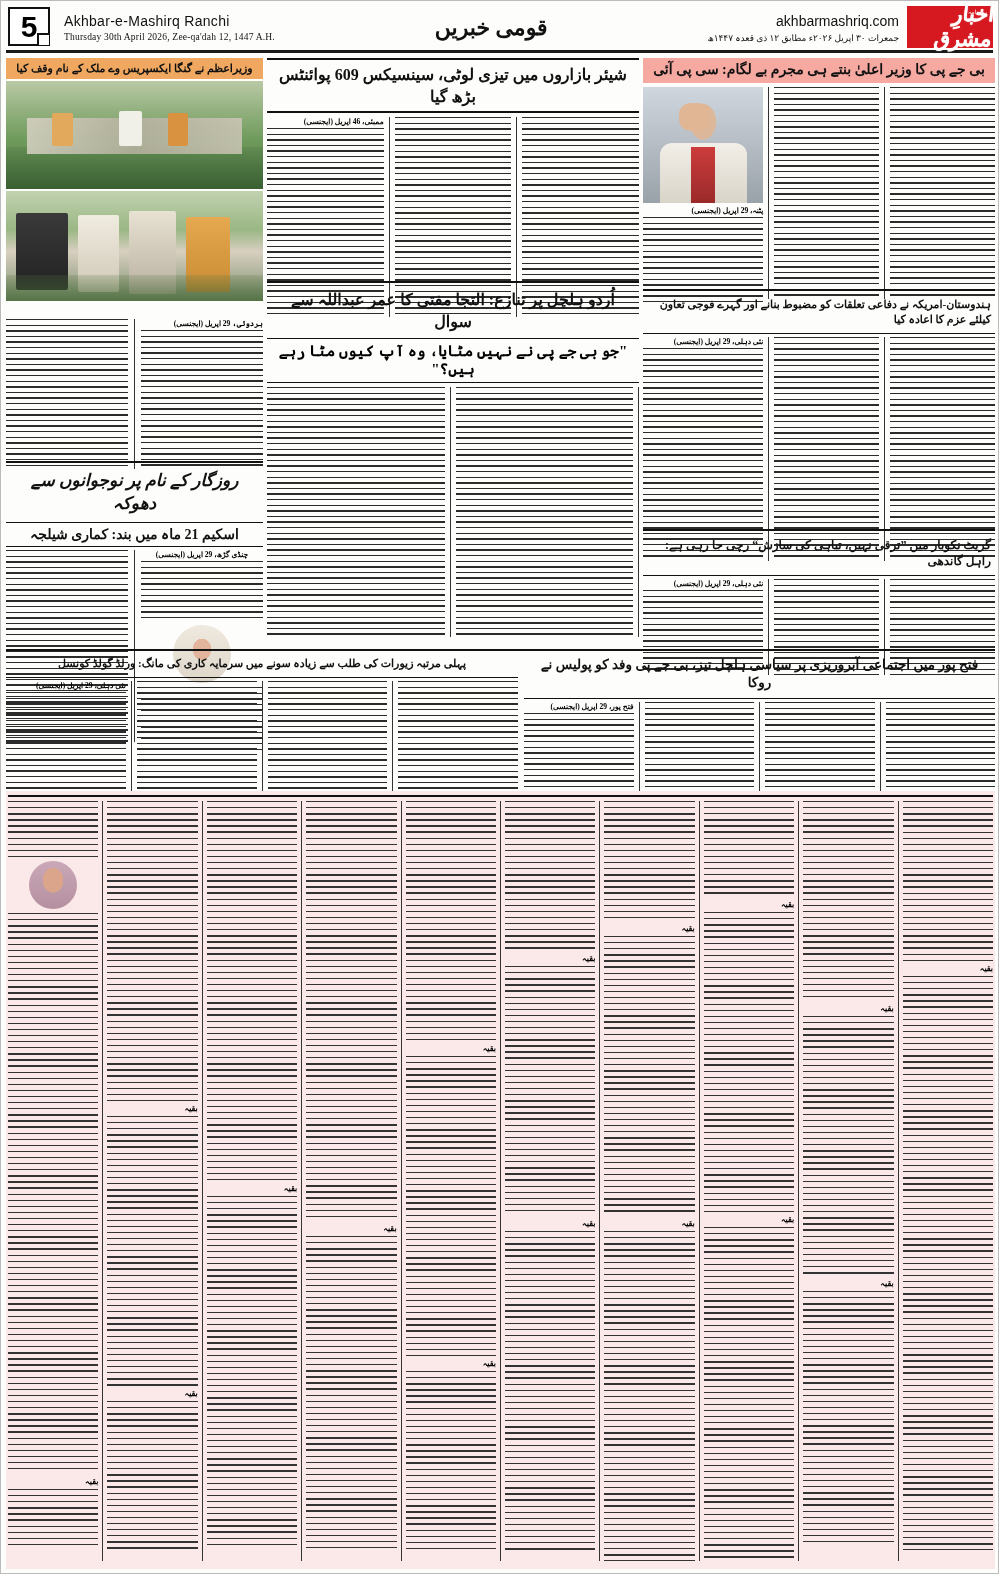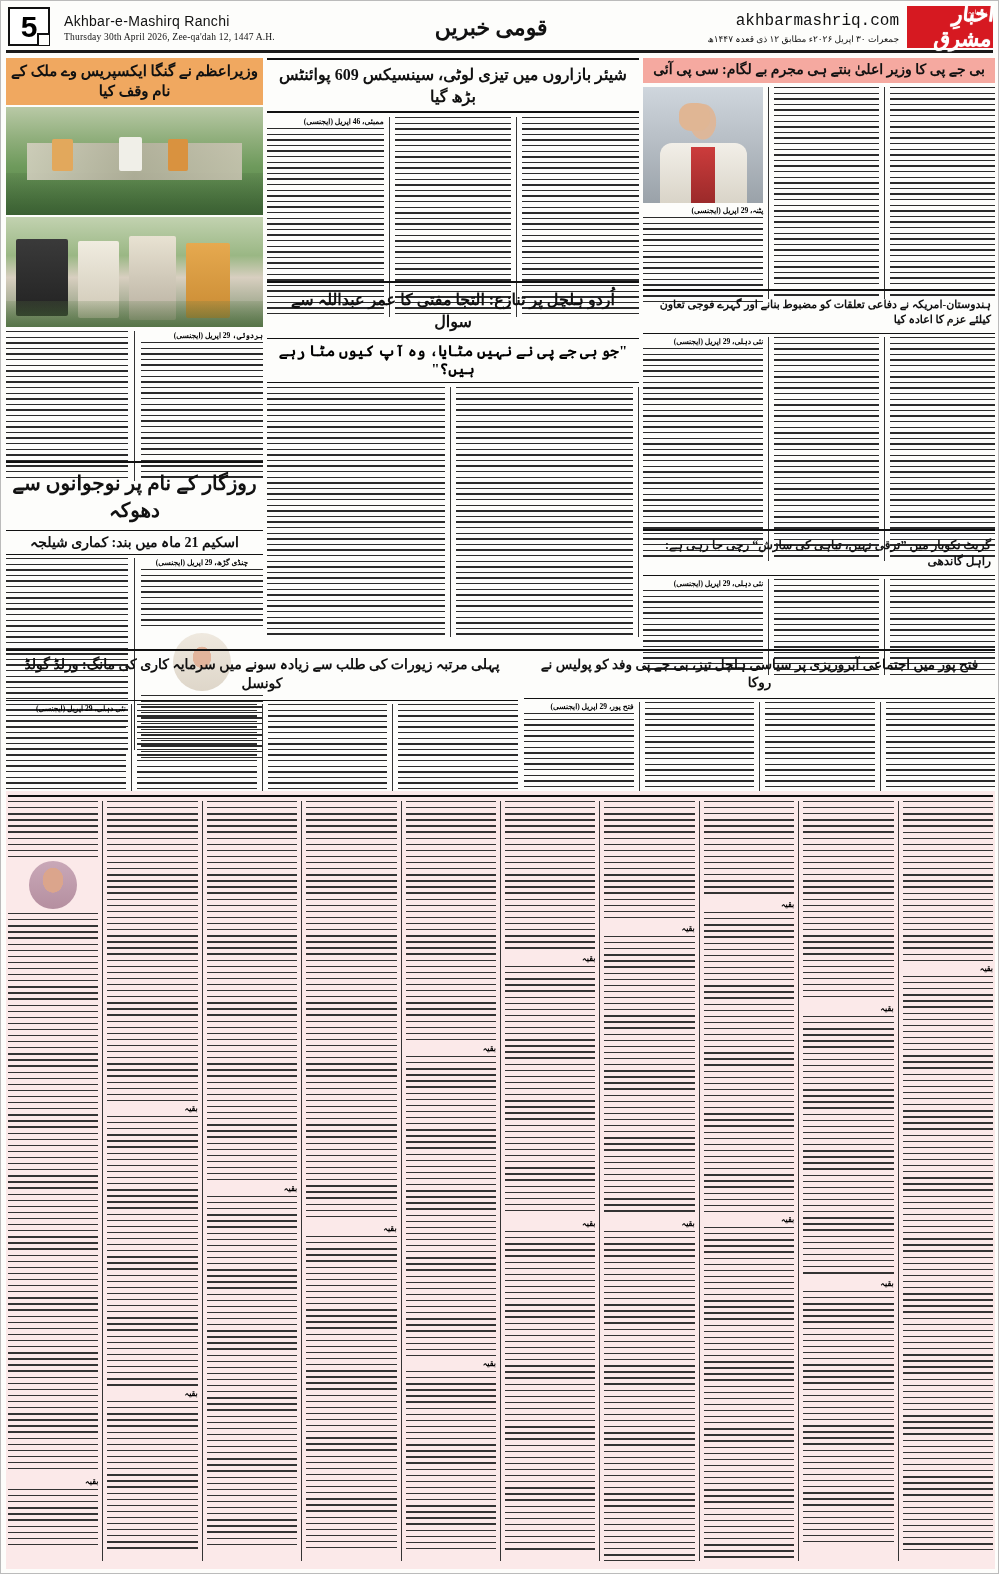--- a/index.html
+++ b/index.html
@@ -53,22 +53,22 @@
   .mast-center {
     flex:1; display:flex; align-items:center; justify-content:center;
   }
   .mast-center .section-title {
     font-size:22px; font-weight:bold; color:#111;
     direction:rtl; letter-spacing:0.5px;
   }
   .mast-right { display:flex; align-items:stretch; }
   .mast-urls { display:flex; flex-direction:column; justify-content:center; align-items:flex-end; padding-right:8px; }
   .mast-urls .web {
-    font-family:Liberation Mono, monospace;
-    font-size:16px; color:#111;
+    font-family:Liberation Sans, sans-serif;
+    font-size:14px; color:#111;
   }
   .mast-urls .udate { font-size:9px; direction:rtl; color:#111; margin-top:4px;}
   .logo-box {
     width:86px; background:#d61921; color:#fff;
     display:flex; align-items:center; justify-content:center;
     margin:1px 0 2px 0; position:relative;
   }
   .logo-box .logo-ur {
     font-size:21px; font-weight:bold; direction:rtl;
     transform:skewX(-6deg); letter-spacing:-1px;
@@ -189,50 +189,50 @@
         <div class="udate">جمعرات ۳۰ اپریل ۲۰۲۶ء مطابق ۱۲ ذی قعدہ ۱۴۴۷ھ</div>
       </div>
       <div class="logo-box">
         <span class="logo-sub">روزنامہ</span>
         <span class="logo-ur">اخبارِ مشرق</span>
       </div>
     </div>
   </div>
 
   <div class="region" style="left:5px; top:57px; width:257px;">
-    <div class="hl-bar hl-orange" style="font-size:15px;">وزیراعظم نے گنگا ایکسپریس وے ملک کے نام وقف کیا</div>
+    <div class="hl-bar hl-orange" style="font-size:11px;">وزیراعظم نے گنگا ایکسپریس وے ملک کے نام وقف کیا</div>
     <div class="photo ph-modi" style="height:108px; margin-top:2px;">
       <div style="position:absolute;left:0;right:0;bottom:0;height:42px;background:linear-gradient(180deg,rgba(60,90,50,.15),rgba(40,70,35,.5));"></div>
       <div style="position:absolute;left:8%;top:34%;width:84%;height:34%;background:linear-gradient(90deg,#d8d2c4,#b9b2a2,#cdc6b6);opacity:.85;"></div>
       <div style="position:absolute;left:18%;top:30%;width:8%;height:30%;background:#e2a85c;border-radius:2px;"></div>
       <div style="position:absolute;left:44%;top:28%;width:9%;height:32%;background:#f0efe8;border-radius:2px;"></div>
       <div style="position:absolute;left:63%;top:30%;width:8%;height:30%;background:#d9923f;border-radius:2px;"></div>
     </div>
     <div class="photo ph-modi2" style="height:110px; margin-top:2px;">
       <div style="position:absolute;left:4%;top:20%;width:20%;height:70%;background:linear-gradient(180deg,#3a3a3a,#222);border-radius:2px;"></div>
       <div style="position:absolute;left:28%;top:22%;width:16%;height:70%;background:linear-gradient(180deg,#f0ece0,#cfc8b6);border-radius:2px;"></div>
       <div style="position:absolute;left:48%;top:18%;width:18%;height:76%;background:linear-gradient(180deg,#e8e2d2,#b8b0a0);border-radius:2px;"></div>
       <div style="position:absolute;left:70%;top:24%;width:17%;height:68%;background:linear-gradient(180deg,#e6a94f,#c98b33);border-radius:2px;"></div>
       <div style="position:absolute;left:0;right:0;bottom:0;height:26px;background:linear-gradient(180deg,rgba(90,120,70,.2),rgba(70,105,55,.7));"></div>
     </div>
-    <div class="ur-col" style="display:flex; gap:6px; margin-top:4px;">
+    <div class="ur-col" style="display:flex; gap:6px; margin-top:18px;">
       <div style="flex:1;">
         <div class="dateline" style="text-align:right;margin-bottom:2px;">ہردوئی، 29 اپریل (ایجنسی)</div>
         <div class="txtblock" style="height:136px;"></div>
       </div>
       <div class="sep-v" style="height:150px;"></div>
       <div style="flex:1;">
         <div class="txtblock" style="height:150px;"></div>
       </div>
     </div>
   </div>
 
   <div class="region" style="left:5px; top:460px; width:257px;">
     <div class="rule-thick" style="margin-bottom:4px;"></div>
-    <div class="hl-bar hl-plain" style="font-size:20px;">روزگار کے نام پر نوجوانوں سے دھوکہ</div>
+    <div class="hl-bar hl-plain" style="font-size:17px;font-style:italic;">روزگار کے نام پر نوجوانوں سے دھوکہ</div>
     <div class="rule-thin" style="margin:3px 0;"></div>
     <div class="sub-hl" style="font-size:14px;">اسکیم 21 ماہ میں بند: کماری شیلجہ</div>
     <div class="rule-thin" style="margin:3px 0;"></div>
     <div class="ur-col" style="display:flex; gap:6px; margin-top:3px;">
       <div style="flex:1;">
         <div class="dateline" style="text-align:center;margin-bottom:2px;">چنڈی گڑھ، 29 اپریل (ایجنسی)</div>
         <div class="txtblock" style="height:60px;"></div>
         <div class="photo ph-shailja" style="width:58px;height:58px;margin:4px auto;"></div>
         <div class="txtblock" style="height:66px;"></div>
       </div>
@@ -338,21 +338,21 @@
       <div style="flex:1.15;">
         <div class="dateline" style="text-align:right;margin-bottom:2px;">نئی دہلی، 29 اپریل (ایجنسی)</div>
         <div class="txtblock" style="height:84px;"></div>
       </div>
     </div>
   </div>
 
   <div style="position:absolute; left:5px; top:648px; width:989px; border-top:2px solid #111;"></div>
 
   <div class="region" style="left:5px; top:652px; width:512px;">
-    <div class="hl-bar hl-plain" style="font-size:14px;">پہلی مرتبہ زیورات کی طلب سے زیادہ سونے میں سرمایہ کاری کی مانگ: ورلڈ گولڈ کونسل</div>
+    <div class="hl-bar hl-plain" style="font-size:11px;">پہلی مرتبہ زیورات کی طلب سے زیادہ سونے میں سرمایہ کاری کی مانگ: ورلڈ گولڈ کونسل</div>
     <div class="rule-thin" style="margin:3px 0;"></div>
     <div class="ur-col" style="display:flex; gap:5px;">
       <div style="flex:1;">
         <div class="txtblock" style="height:116px;"></div>
       </div>
       <div class="sep-v" style="height:116px;"></div>
       <div style="flex:1;">
         <div class="txtblock" style="height:116px;"></div>
       </div>
       <div class="sep-v" style="height:116px;"></div>

